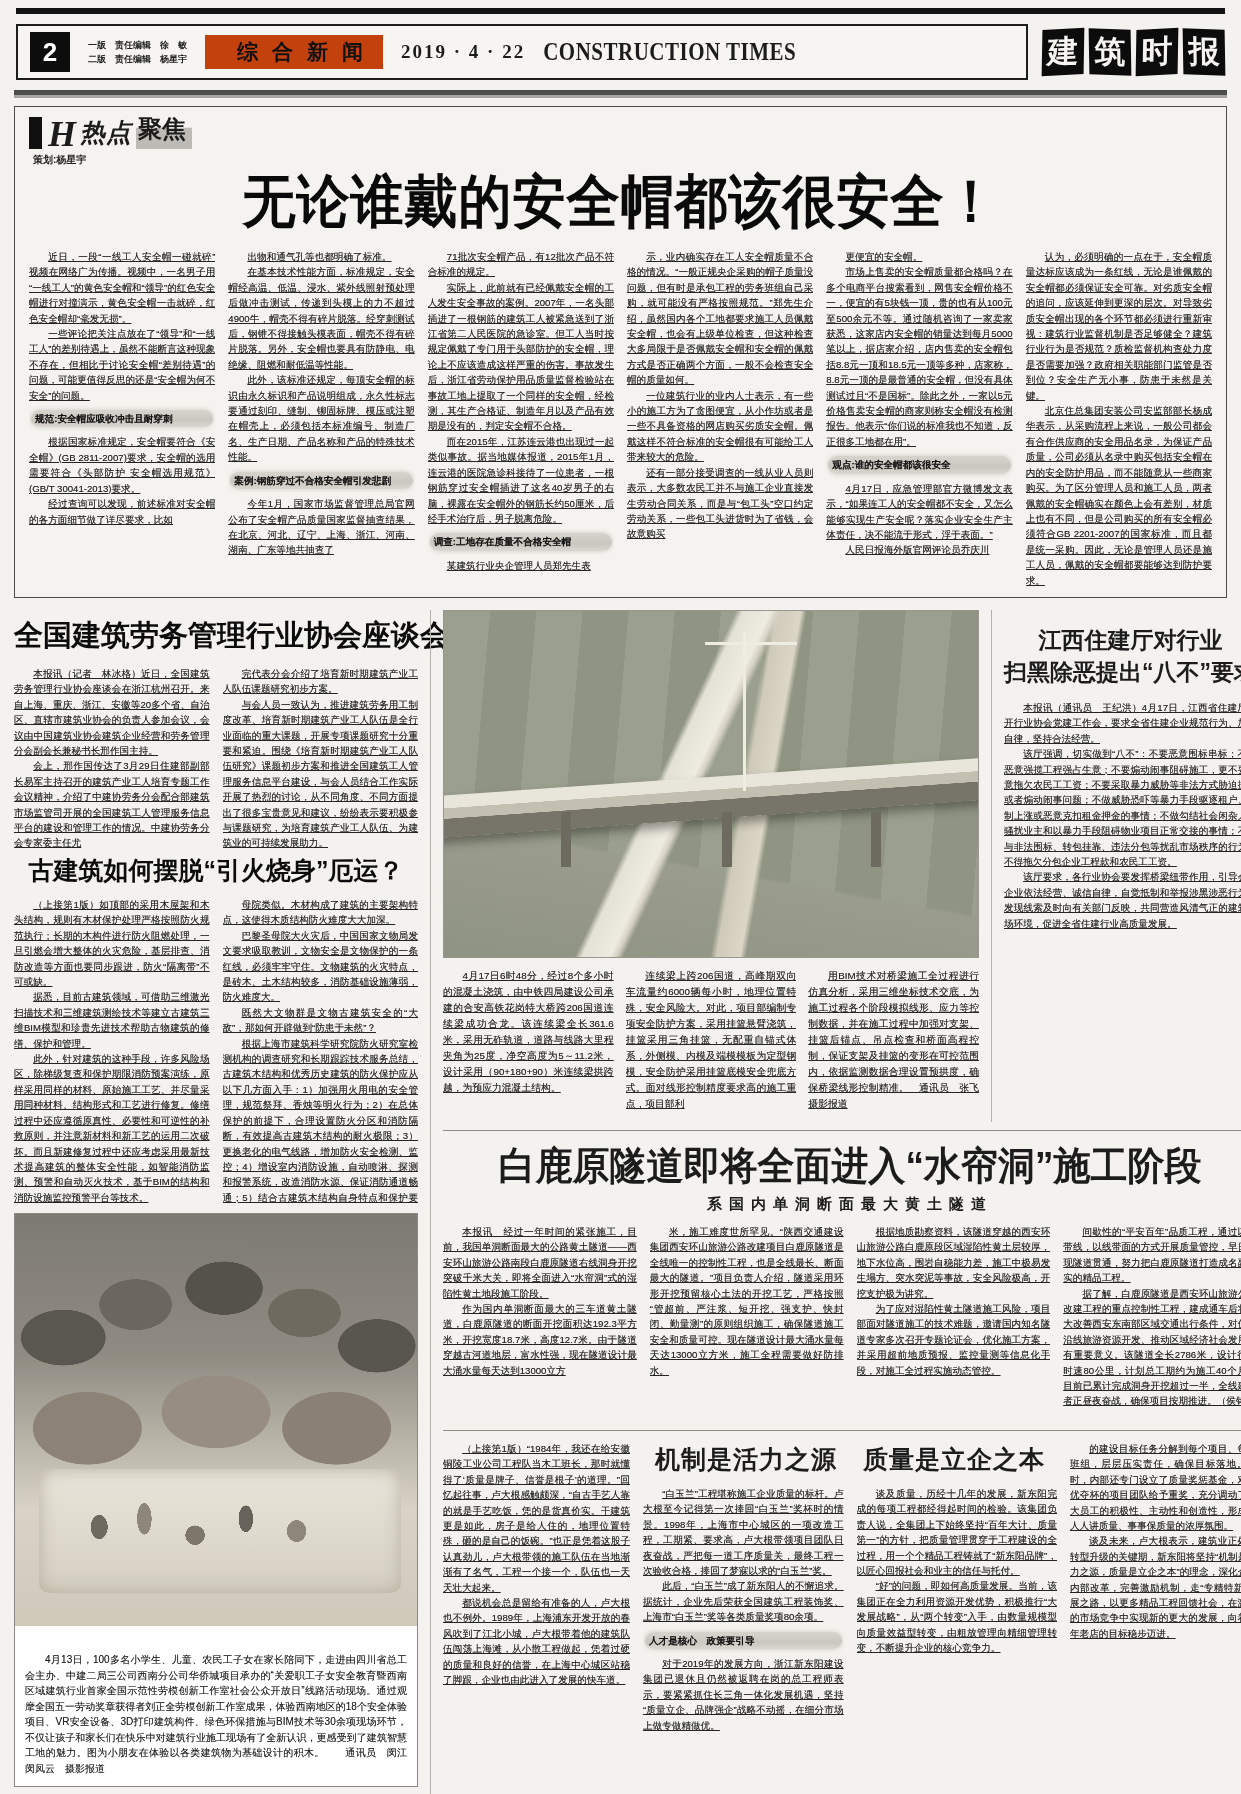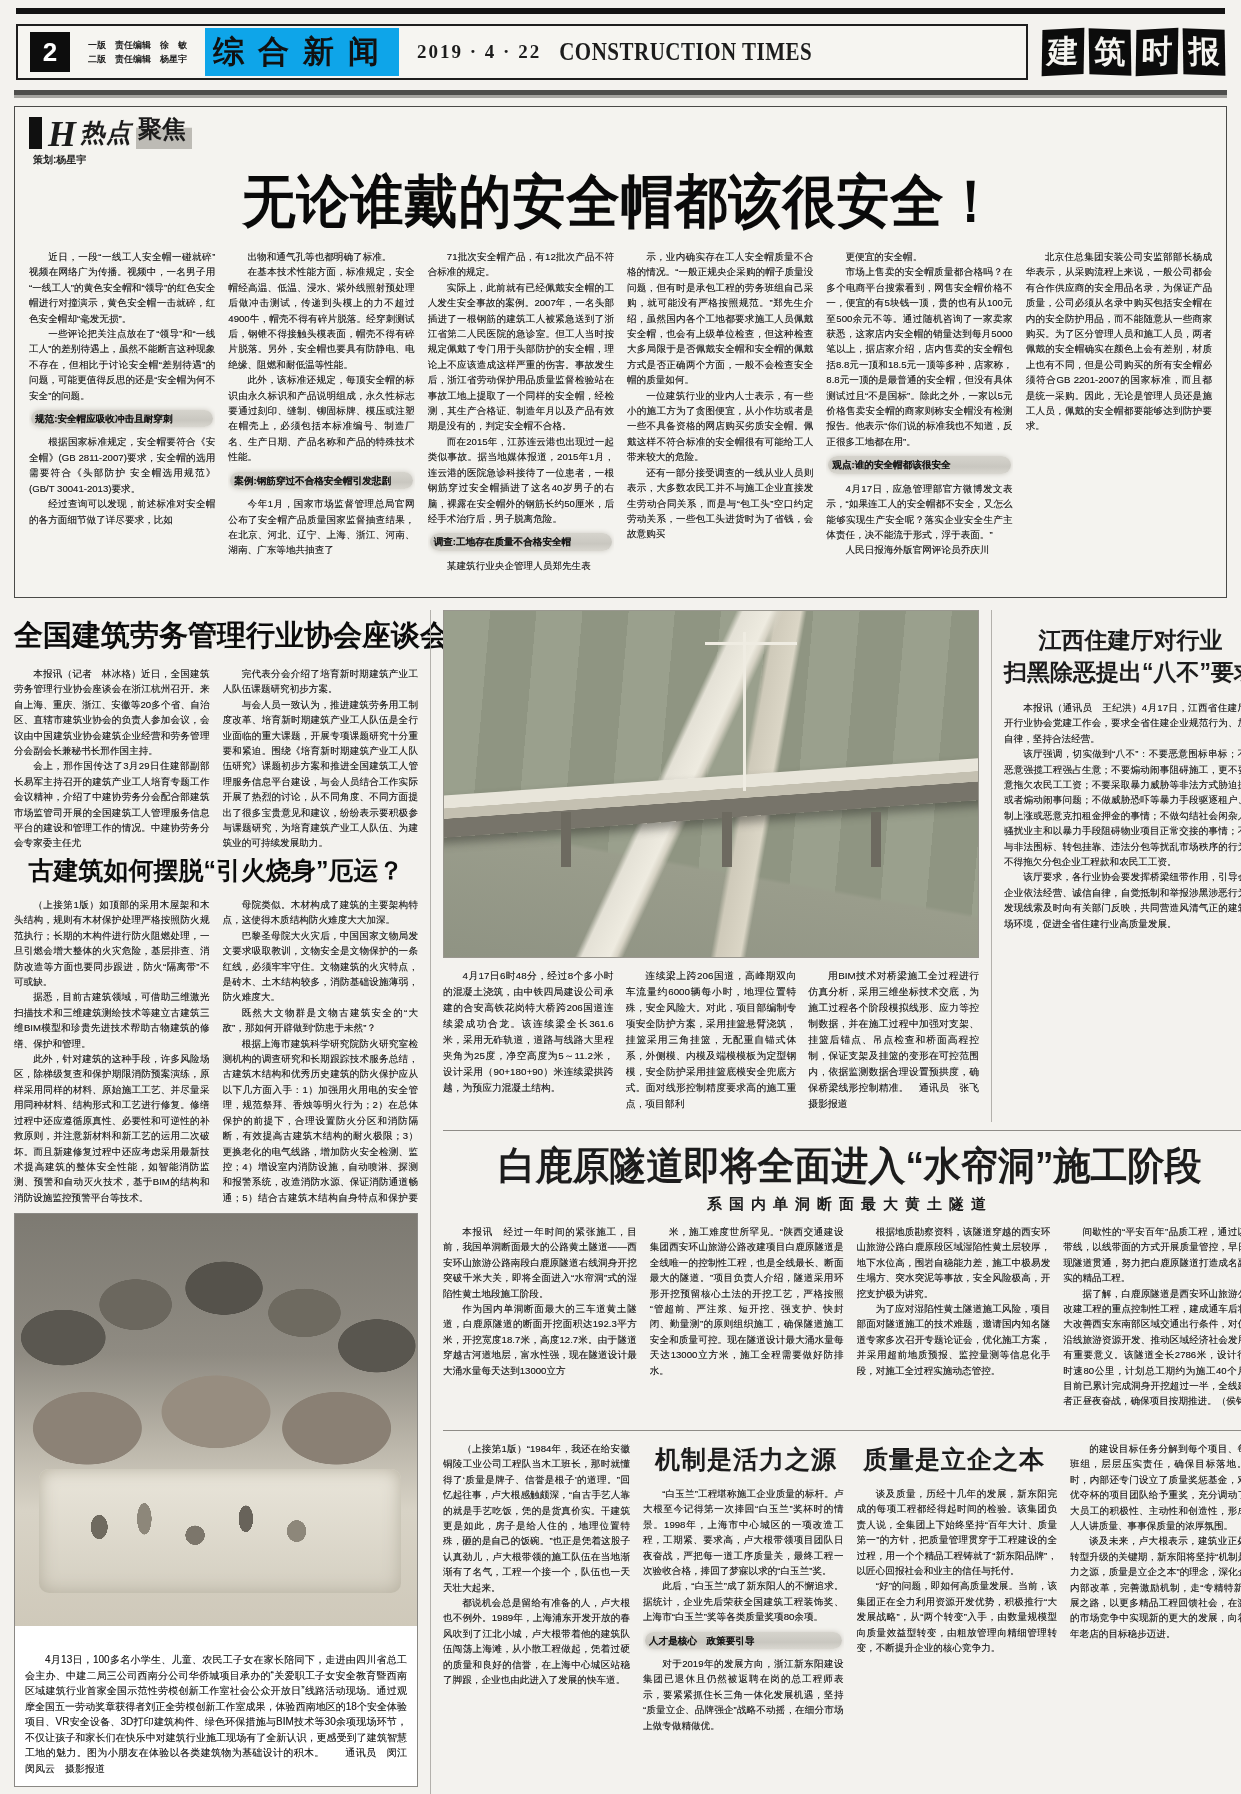--- a/index.html
+++ b/index.html
@@ -7,22 +7,22 @@
         box-sizing:border-box;padding:4px 14px 0 14px;overflow:hidden;
         font-family:"Liberation Sans",sans-serif;color:#1c1c1c;}
   .page *{box-sizing:border-box;}
   .topbar{height:6px;background:#131313;margin:4px 2px 10px 2px;}
   
   .header{display:flex;gap:14px;height:56px;align-items:stretch;margin:0 2px;}
   .hbox{flex:1;border:2px solid #1e1e1e;display:flex;align-items:center;padding:0 12px;gap:18px;background:#f6f5f1;}
   .pagenum{width:40px;height:40px;background:#0d0d0d;color:#fff;font-size:26px;font-weight:bold;
            display:flex;align-items:center;justify-content:center;}
   .credits{font-size:9px;font-weight:bold;line-height:14px;color:#222;white-space:nowrap;}
-  .section-title{font-size:31px;font-weight:bold;letter-spacing:14px;padding:3px 6px 3px 8px;
-                 background:#0ea5e9;color:#111;white-space:nowrap;}
+  .section-title{font-size:21px;font-weight:bold;letter-spacing:14px;padding:3px 6px 3px 32px;
+                 background:#c2410c;color:#111;white-space:nowrap;}
   .hdate{font-size:19px;font-weight:bold;font-family:"Liberation Serif",serif;letter-spacing:2px;white-space:nowrap;}
   .entitle{font-size:21px;font-weight:bold;font-family:"Liberation Serif",serif;letter-spacing:0.5px;
            transform:scaleY(1.15);white-space:nowrap;}
   .masthead{display:flex;gap:5px;align-items:center;}
   .mchar{width:42px;height:46px;background:#0c0c0c;color:#f5f4f0;font-size:31px;font-weight:900;
          font-family:"Liberation Serif",serif;display:flex;align-items:center;justify-content:center;}
   .mchar:nth-child(odd){transform:rotate(-3deg) skewX(-4deg);}
   .mchar:nth-child(even){transform:rotate(2deg) skewX(3deg);}
   .rule{margin:10px 0 8px 0;border-top:5px solid #4e4e4c;border-bottom:3px solid #a5a4a0;height:4px;}
   
@@ -33,21 +33,21 @@
   .hf-H{font-family:"Liberation Serif",serif;font-style:italic;font-weight:900;font-size:36px;line-height:30px;}
   .hf-hot{font-size:25px;font-weight:900;font-style:italic;letter-spacing:1px;}
   .hf-focus{font-size:24px;font-weight:600;background:linear-gradient(180deg,#f4f3ef 40%,#bdbbb5 41%);padding:0 6px 4px 2px;}
   .hf-planner{font-size:10px;font-weight:bold;margin:4px 0 0 4px;color:#222;}
   .hf-headline{text-align:center;font-size:53px;font-weight:900;letter-spacing:1px;margin:2px 0 10px 0;
                transform:scaleY(1.08);color:#0a0a0a;white-space:nowrap;}
   
   .colwrap{display:flex;gap:13px;overflow:hidden;}
   .col{flex:1;overflow:hidden;font-size:9.6px;line-height:15.4px;text-align:justify;color:#242424;
        text-shadow:0 0 0.5px rgba(30,30,30,.55);}
-  .col .p{text-indent:2em;}
+  .col .p{text-indent:2em;text-decoration:underline;}
   .col .sub{font-weight:bold;text-align:left;text-indent:0;margin:7px 2px;padding:1px 4px;
             background:linear-gradient(180deg,#d6d4cd,#c9c7c0 60%,#d9d7d0);border-radius:12px;
             box-shadow:0 0 5px #ccc9c2;color:#151515;}
   .hf-cols{height:352px;}
   
   .main{display:flex;gap:12px;margin-top:12px;height:1196px;}
   .leftcol{width:404px;flex:none;}
   .rightarea{flex:1;border-left:1px solid #b3b1ac;padding-left:12px;display:flex;flex-direction:column;}
   .art-h1{font-size:29px;font-weight:900;text-align:center;margin:6px 0 10px 0;letter-spacing:0px;color:#0c0c0c;white-space:nowrap;}
   .art-h1.small{font-size:25px;}
@@ -184,20 +184,21 @@
           <div class="p">还有一部分接受调查的一线从业人员则表示，大多数农民工并不与施工企业直接发生劳动合同关系，而是与“包工头”空口约定劳动关系，一些包工头进货时为了省钱，会故意购买</div>
         </div>
         <div class="col">
           <div class="p">更便宜的安全帽。</div>
           <div class="p">市场上售卖的安全帽质量都合格吗？在多个电商平台搜索看到，网售安全帽价格不一，便宜的有5块钱一顶，贵的也有从100元至500余元不等。通过随机咨询了一家卖家获悉，这家店内安全帽的销量达到每月5000笔以上，据店家介绍，店内售卖的安全帽包括8.8元一顶和18.5元一顶等多种，店家称，8.8元一顶的是最普通的安全帽，但没有具体测试过且“不是国标”。除此之外，一家以5元价格售卖安全帽的商家则称安全帽没有检测报告。他表示“你们说的标准我也不知道，反正很多工地都在用”。</div>
           <div class="sub">观点:谁的安全帽都该很安全</div>
           <div class="p">4月17日，应急管理部官方微博发文表示，“如果连工人的安全帽都不安全，又怎么能够实现生产安全呢？落实企业安全生产主体责任，决不能流于形式，浮于表面。”</div>
           <div class="p">人民日报海外版官网评论员乔庆川</div>
         </div>
         <div class="col">
+          <div class="p">认为，必须明确的一点在于，安全帽质量达标应该成为一条红线，无论是谁佩戴的安全帽都必须保证安全可靠。对劣质安全帽的追问，应该延伸到更深的层次。对导致劣质安全帽出现的各个环节都必须进行重新审视：建筑行业监督机制是否足够健全？建筑行业行为是否规范？质检监督机构查处力度是否需要加强？政府相关职能部门监管是否到位？安全生产无小事，防患于未然是关键。</div>
           <div class="p">北京住总集团安装公司安监部部长杨成华表示，从采购流程上来说，一般公司都会有合作供应商的安全用品名录，为保证产品质量，公司必须从名录中购买包括安全帽在内的安全防护用品，而不能随意从一些商家购买。为了区分管理人员和施工人员，两者佩戴的安全帽确实在颜色上会有差别，材质上也有不同，但是公司购买的所有安全帽必须符合GB 2201-2007的国家标准，而且都是统一采购。因此，无论是管理人员还是施工人员，佩戴的安全帽都要能够达到防护要求。</div>
         </div>
       </div>
   </div>
 
   <div class="main">
 
     <div class="leftcol">
       <div>
         <div class="art-h1">全国建筑劳务管理行业协会座谈会在杭州召开</div>

